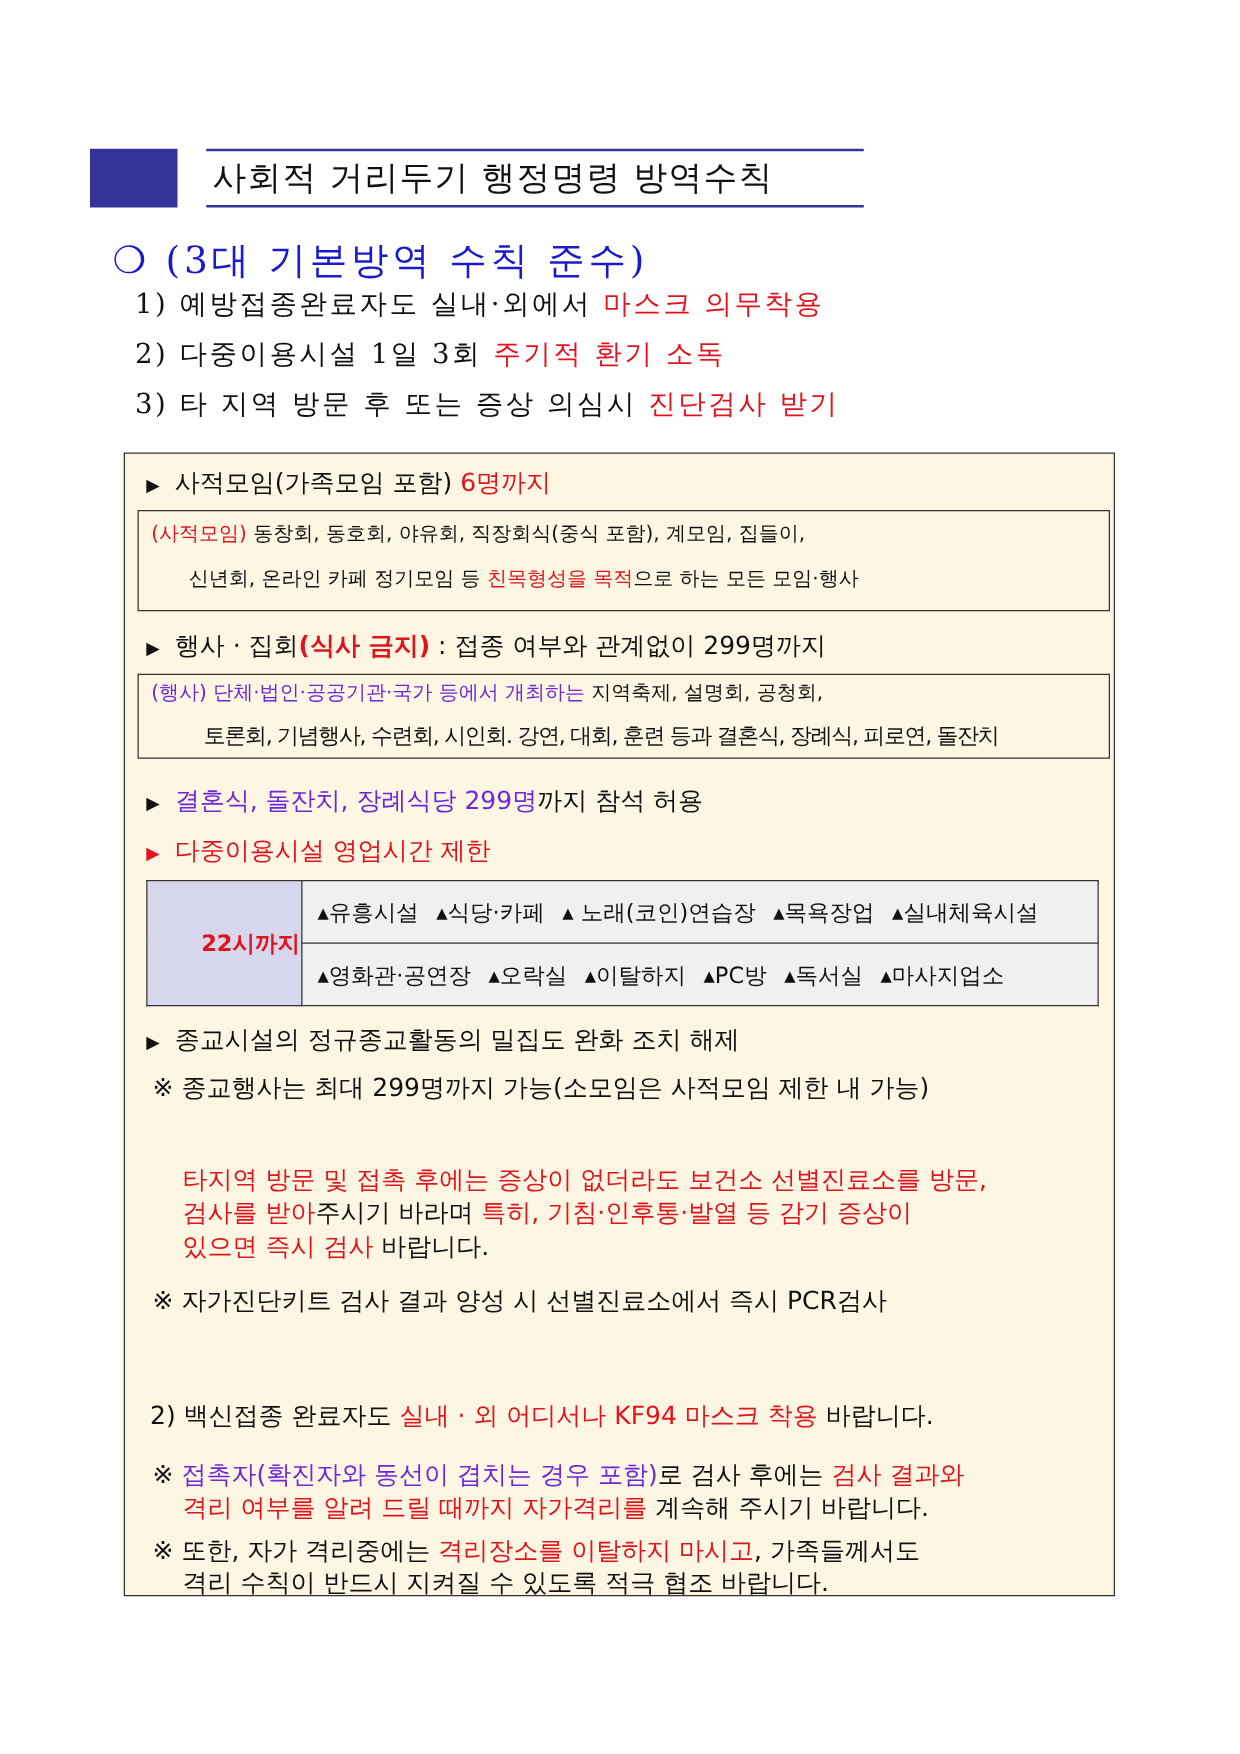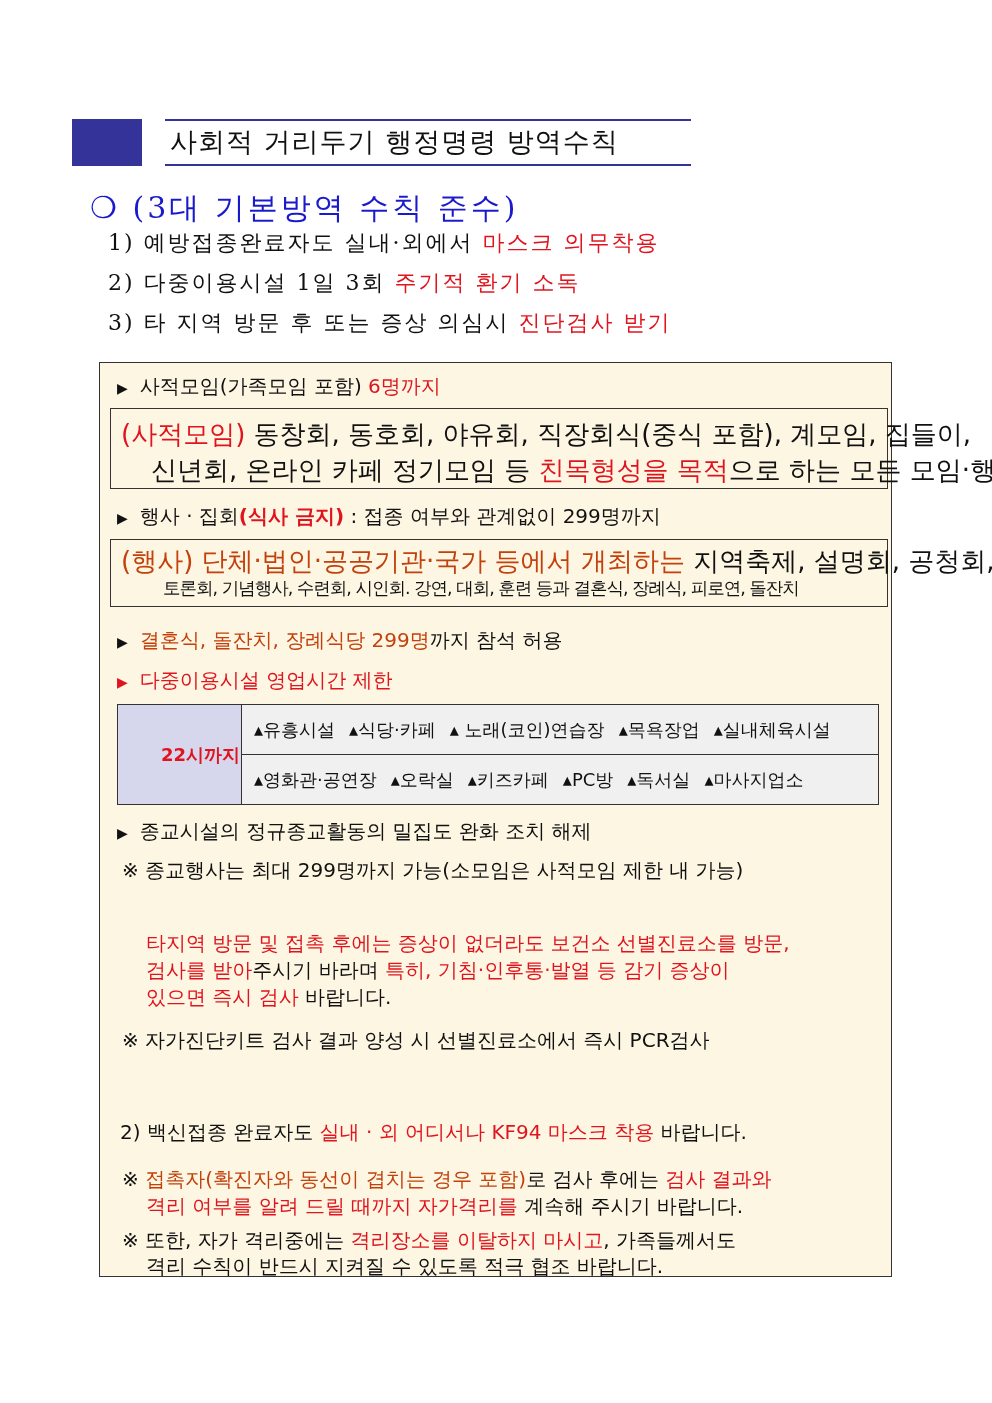--- a/index.html
+++ b/index.html
@@ -5,26 +5,26 @@
   html,body{margin:0;padding:0;background:#fff;}
   body{width:992px;height:1403px;position:relative;font-family:"DejaVu Sans","Liberation Sans",sans-serif;color:#111;}
   .abs{position:absolute;}
   .title-block{left:72px;top:119px;width:70px;height:47px;background:#333399;}
   .title-line-top{left:165px;top:119px;width:526px;height:2px;background:#333399;}
   .title-line-bot{left:165px;top:164px;width:526px;height:2px;background:#333399;}
   .title{left:170px;top:124px;font-size:27px;font-weight:normal;letter-spacing:1px;color:#111;}
   .heading{left:90px;top:188px;font-size:30px;color:#1a1acc;font-family:"DejaVu Serif","Liberation Serif",serif;letter-spacing:3px;}
   .rule{left:108px;font-size:22px;font-family:"DejaVu Serif","Liberation Serif",serif;letter-spacing:2px;}
   .red{color:#e0141e;}
-  .blue{color:#c2410c;}
+  .blue{color:#6d28d9;}
   .box{left:99px;top:362px;width:793px;height:915px;background:#fdf6e3;border:1.5px solid #333;box-sizing:border-box;padding-left:48px;}
   .line{position:absolute;font-size:20px;white-space:nowrap;}
   .bullet{font-size:14px;margin-right:12px;}
   .inner{position:absolute;border:1.5px solid #333;box-sizing:border-box;}
-  .inner .t{position:absolute;font-size:26px;white-space:nowrap;}
+  .inner .t{position:absolute;font-size:16px;white-space:nowrap;}
   table.hours{position:absolute;left:17px;top:341px;width:762px;height:101px;border-collapse:collapse;}
   table.hours td{border:1.5px solid #333;font-size:18px;}
   .hours-label{width:121px;background:#d6d6ec;color:#e0141e;font-weight:bold;text-align:right;font-size:20px;}
   .hours-row{background:#f0f0f0;padding-left:12px;white-space:nowrap;}
   .hours-row span{margin-right:14px;}
   .ul{}
 </style>
 </head>
 <body>
 
@@ -79,21 +79,21 @@
   <table class="hours">
     <tbody>
         <tr>
       <td class="hours-label" rowspan="2">22시까지</td>
       <td class="hours-row">
         <span>▴유흥시설</span><span>▴식당·카페</span><span>▴ 노래(코인)연습장</span><span>▴목욕장업</span><span>▴실내체육시설</span>
       </td>
     </tr>
     <tr>
       <td class="hours-row">
-        <span>▴영화관·공연장</span><span>▴오락실</span><span>▴키즈카페</span><span>▴PC방</span><span>▴독서실</span><span>▴마사지업소</span>
+        <span>▴영화관·공연장</span><span>▴오락실</span><span>▴이탈하지</span><span>▴PC방</span><span>▴독서실</span><span>▴마사지업소</span>
       </td>
     </tr>
   </tbody>
     </table>
 
   <div class="line" style="left:17px;top:455px">
     <span class="bullet">▶</span><span>종교시설의 정규종교활동의 밀집도 완화 조치 해제</span>
   </div>
   <div class="line" style="left:22px;top:494px">※ 종교행사는 최대 299명까지 가능(소모임은 사적모임 제한 내 가능)</div>
 

